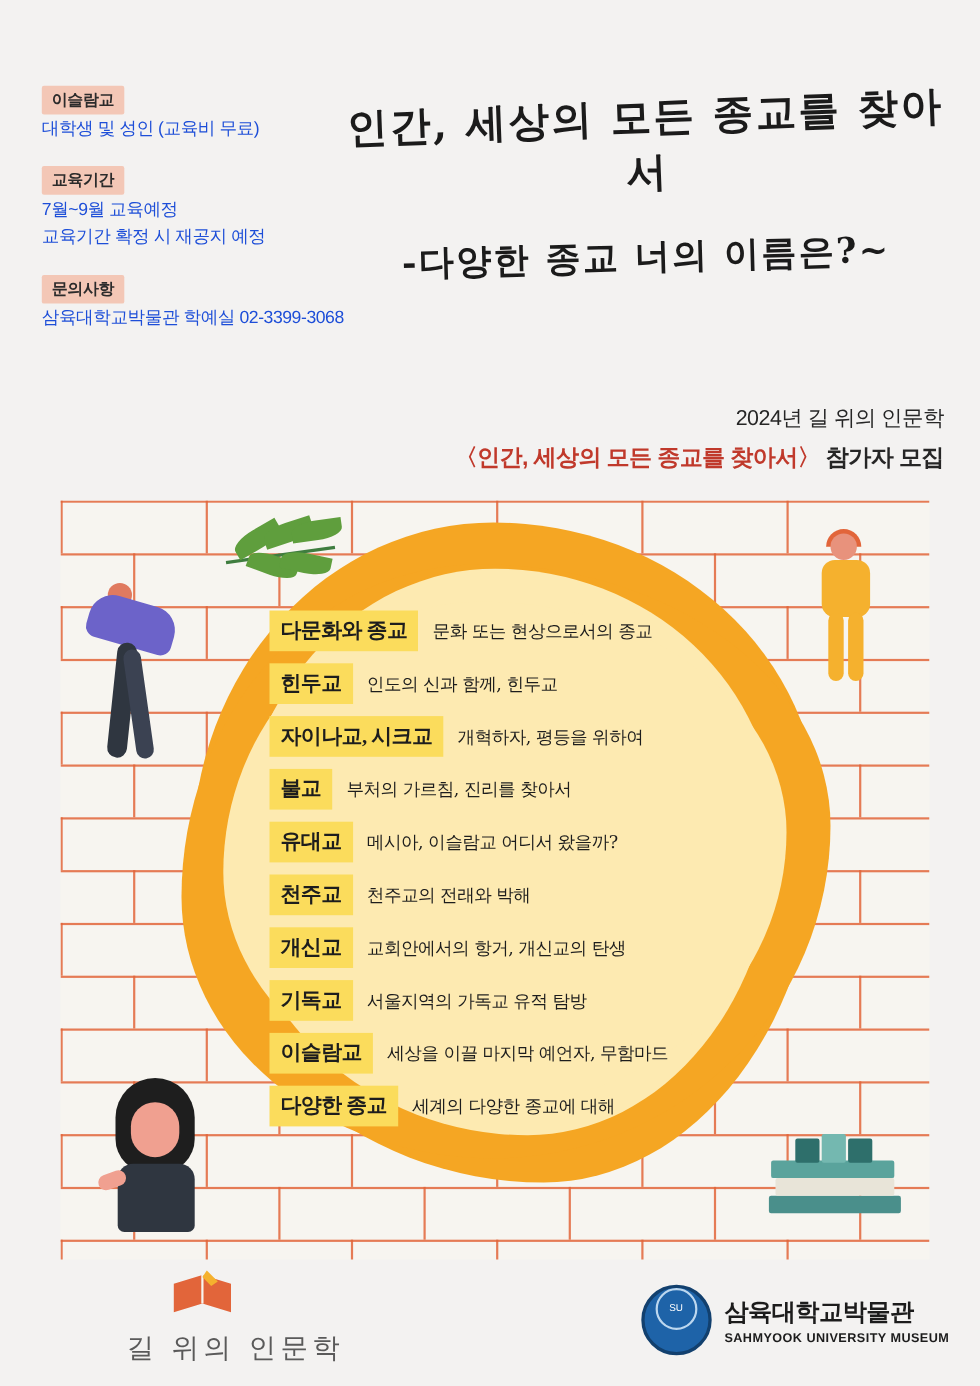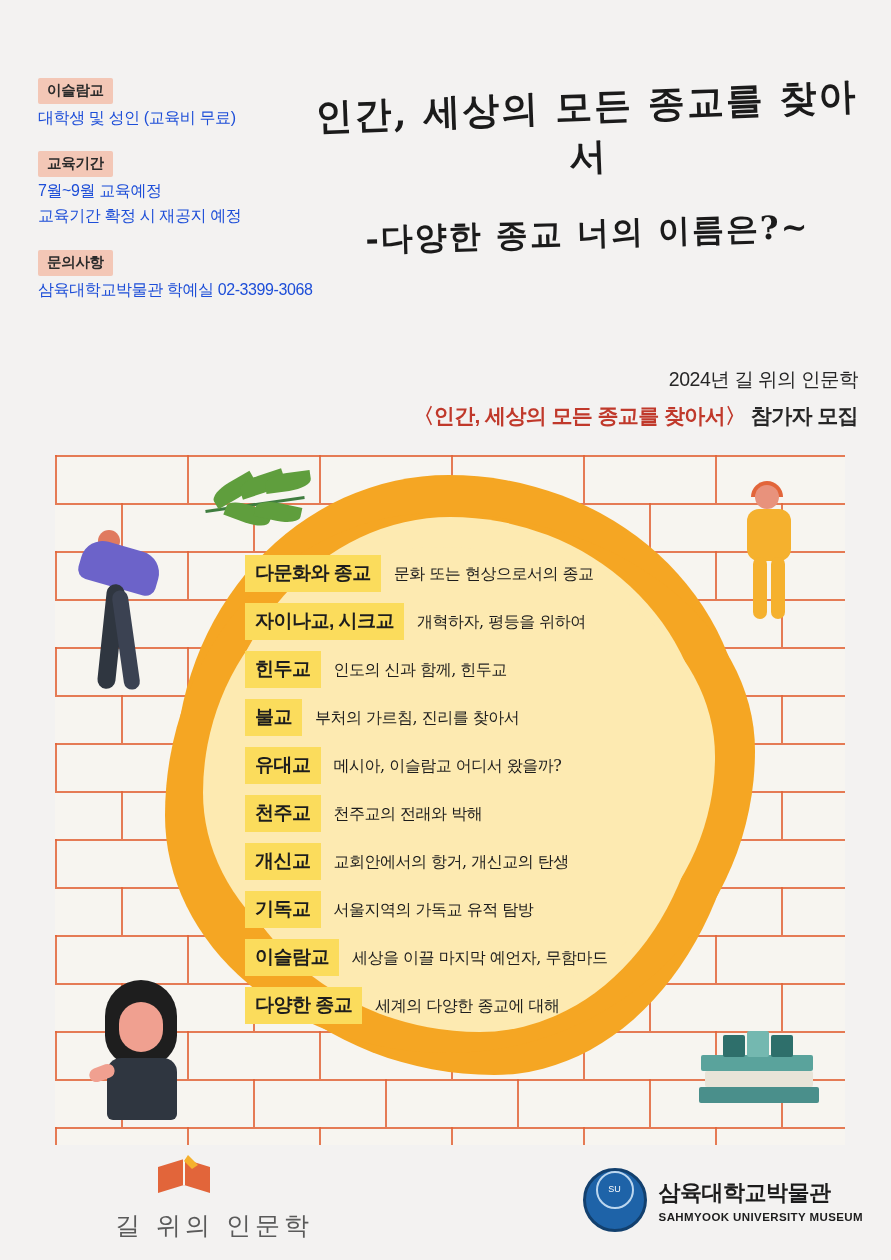--- a/index.html
+++ b/index.html
@@ -96,21 +96,21 @@
   .courses{position:absolute;left:190px;top:100px;width:540px;}
   .course{display:flex;align-items:baseline;margin-bottom:11px;}
   .tag{
     background:#fbdc5c;
     color:#1d1d1d;
     font-size:19px;
     font-weight:bold;
     padding:5px 10px 6px 10px;
     letter-spacing:-0.5px;
     white-space:nowrap;
-    font-family:Liberation Sans, sans-serif;
+    font-family:Liberation Serif, serif;
   }
   .desc{
     margin-left:13px;
     font-size:16px;
     color:#1d1d1d;
     letter-spacing:-0.5px;
     white-space:nowrap;
     font-family:"DejaVu Serif",serif;
   }
 
@@ -347,26 +347,26 @@
       <div class="inner"></div>
       <div class="inner2"></div>
     </div>
 
     <div class="courses" id="courses">
         <div class="course">
           <span class="tag">다문화와 종교</span>
           <span class="desc">문화 또는 현상으로서의 종교</span>
         </div>
         <div class="course">
+          <span class="tag">힌두교</span>
+          <span class="desc">인도의 신과 함께, 힌두교</span>
+        </div>
+        <div class="course">
           <span class="tag">자이나교, 시크교</span>
           <span class="desc">개혁하자, 평등을 위하여</span>
-        </div>
-        <div class="course">
-          <span class="tag">힌두교</span>
-          <span class="desc">인도의 신과 함께, 힌두교</span>
         </div>
         <div class="course">
           <span class="tag">불교</span>
           <span class="desc">부처의 가르침, 진리를 찾아서</span>
         </div>
         <div class="course">
           <span class="tag">유대교</span>
           <span class="desc">메시아, 이슬람교 어디서 왔을까?</span>
         </div>
         <div class="course">

